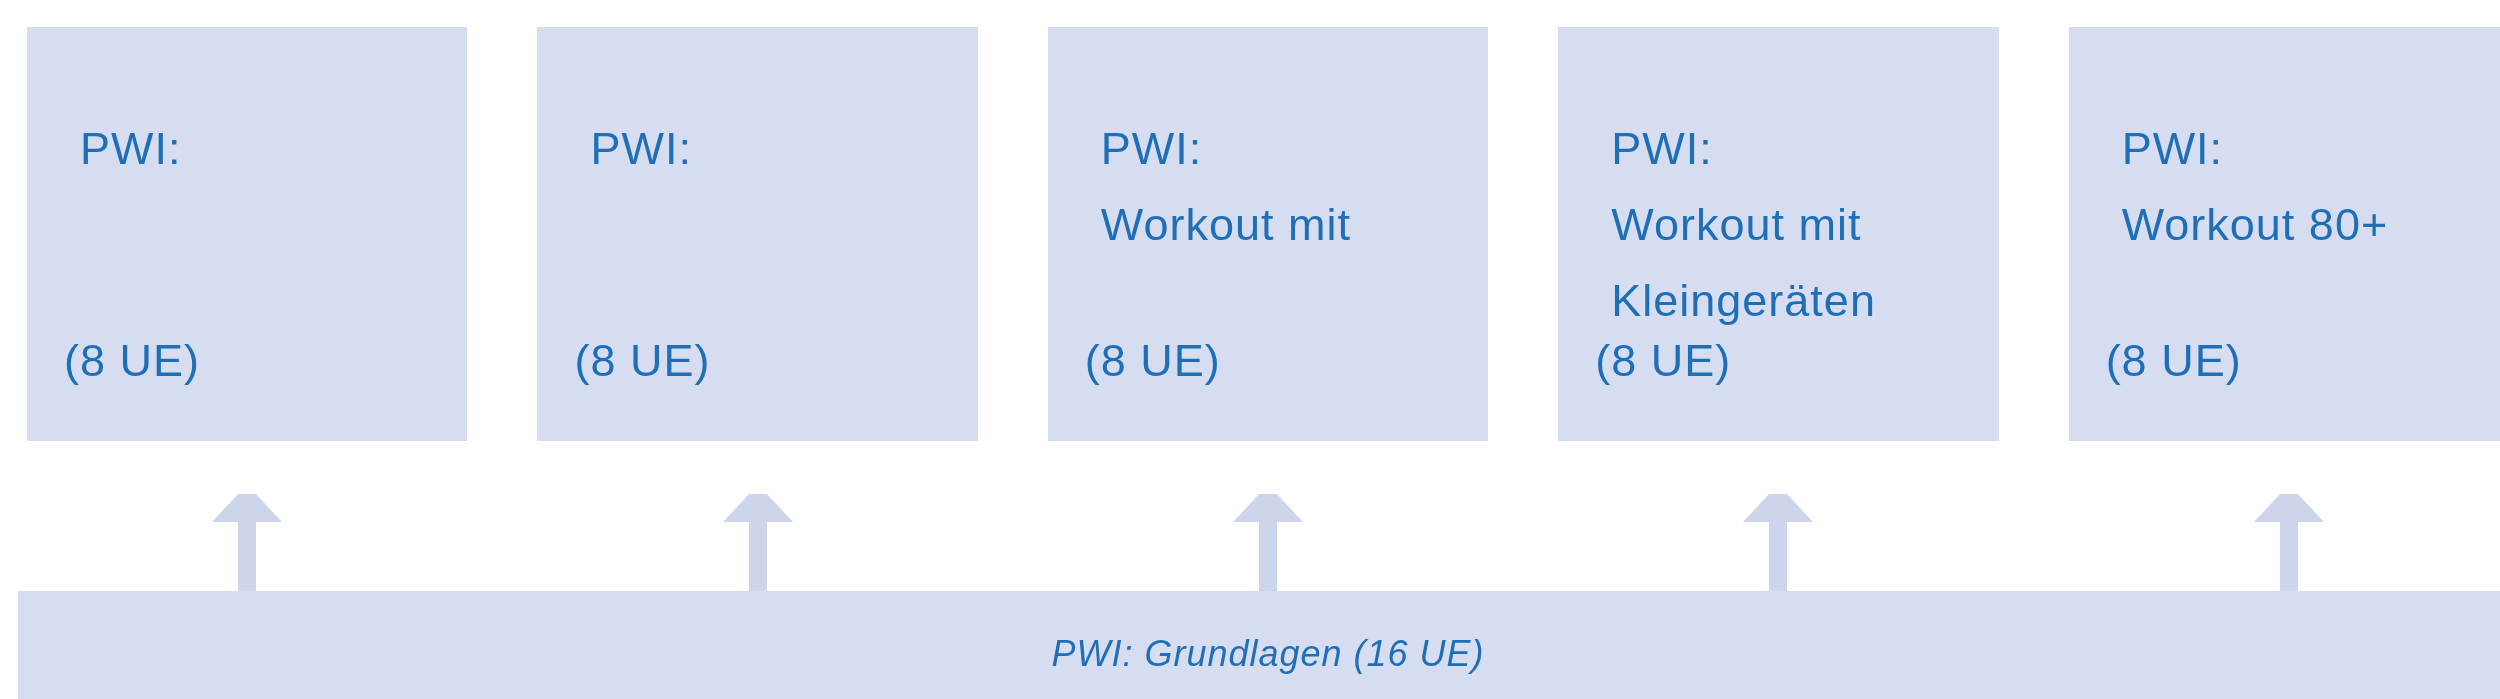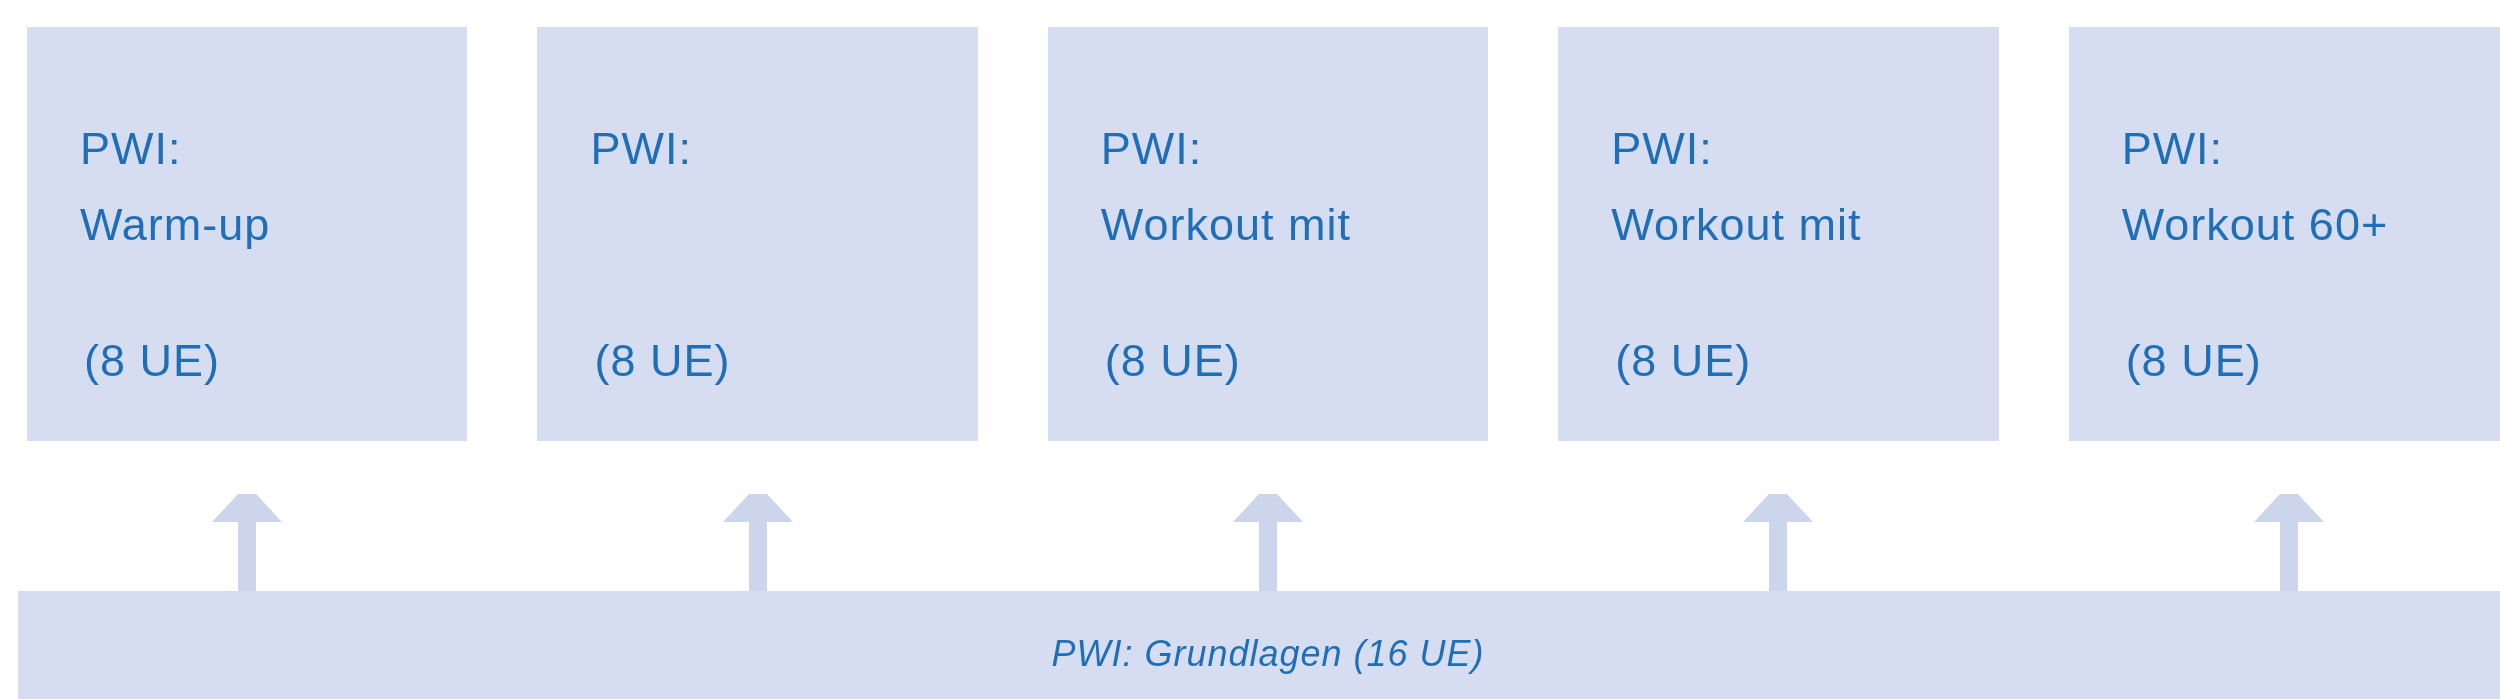--- a/index.html
+++ b/index.html
@@ -38,21 +38,21 @@
     height: 414px;
     background: var(--box-fill);
     color: var(--text-blue);
     font-size: 45px;
     line-height: 58px;
     letter-spacing: 1px;
     padding: 84px 28px 0 44px;
   }
   .module-units {
     position: absolute;
-    left: 48px;
+    left: 28px;
     bottom: 42px;
     white-space: nowrap;
   }
   
   .arrows-row {
     position: absolute;
     top: 431px; left: 0;
     width: 2500px;
     height: 142px;
     display: flex;
@@ -101,44 +101,44 @@
 </style>
 </head>
 <body>
 
 <div class="canvas">
 
   <div class="boxes-row">
 
     <div class="module-box">
       <div>PWI:</div>
-      <div>Warm-up</div>
       <div class="module-units">(8 UE)</div>
     </div>
 
     <div class="module-box">
       <div>PWI:</div>
       <div class="module-units">(8 UE)</div>
     </div>
 
     <div class="module-box">
       <div>PWI:</div>
       <div>Workout mit</div>
       <div class="module-units">(8 UE)</div>
     </div>
 
     <div class="module-box">
       <div>PWI:</div>
       <div>Workout mit</div>
+      <div>Kleingeräten</div>
       <div class="module-units">(8 UE)</div>
     </div>
 
     <div class="module-box">
       <div>PWI:</div>
-      <div>Workout 60+</div>
+      <div>Workout 80+</div>
       <div class="module-units">(8 UE)</div>
     </div>
 
   </div>
 
   <div class="arrows-row">
     <div class="arrow-cell">
       <div class="up-arrow">
         <div class="arrow-head"></div>
         <div class="arrow-stem"></div>

